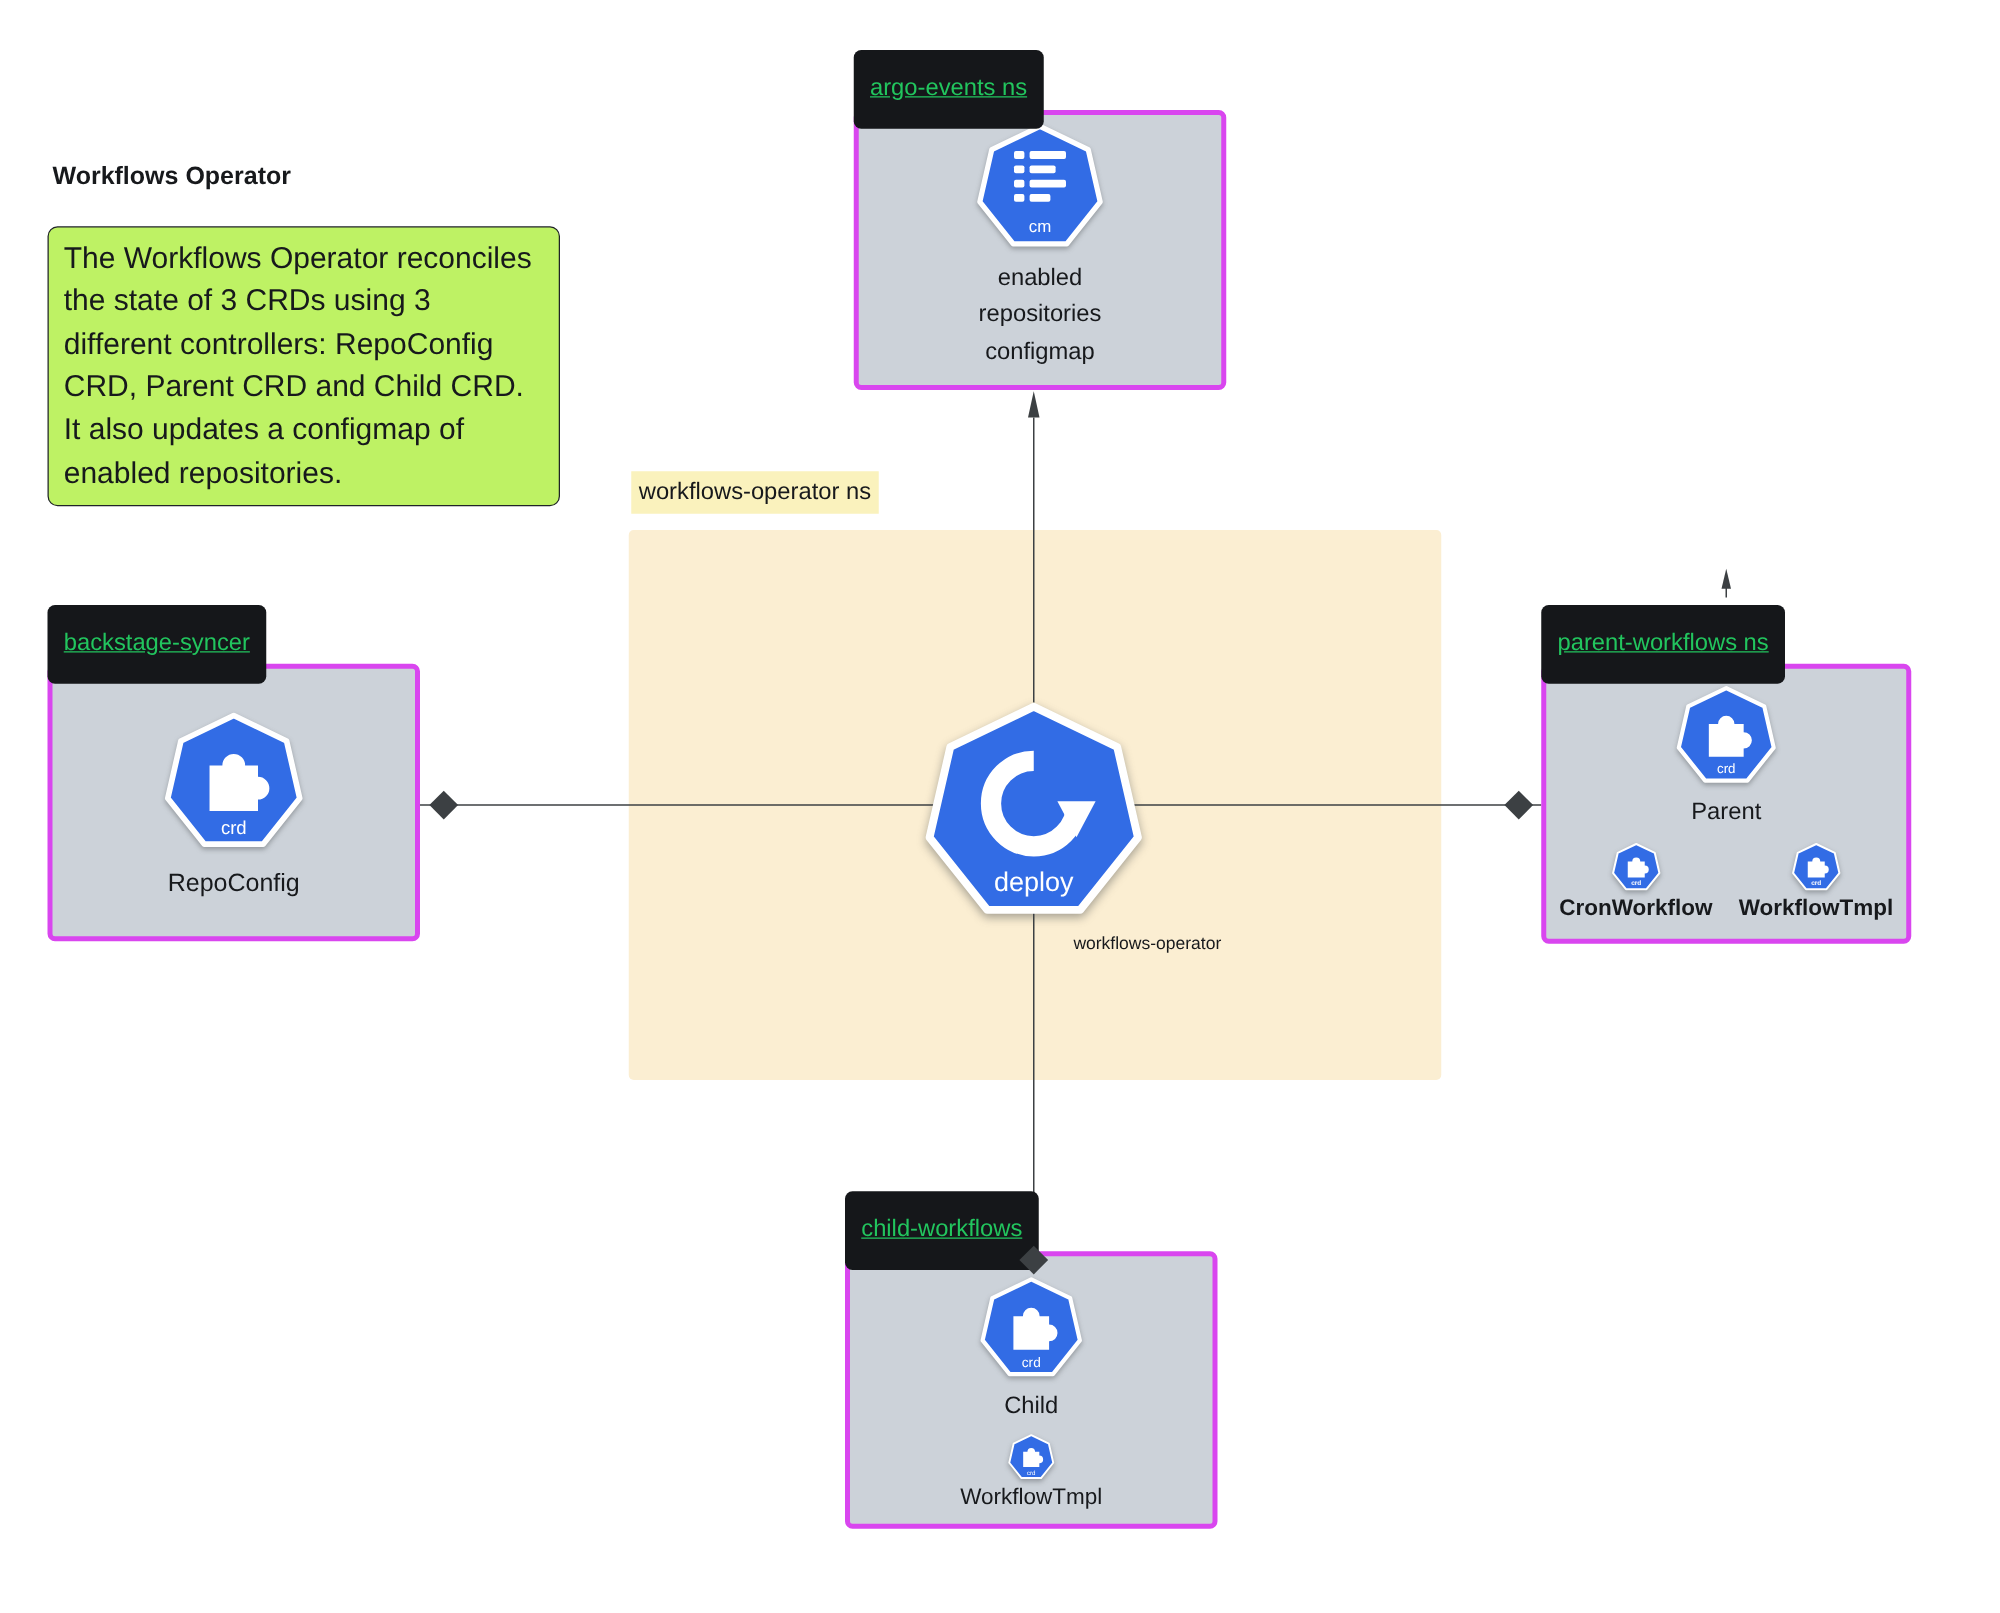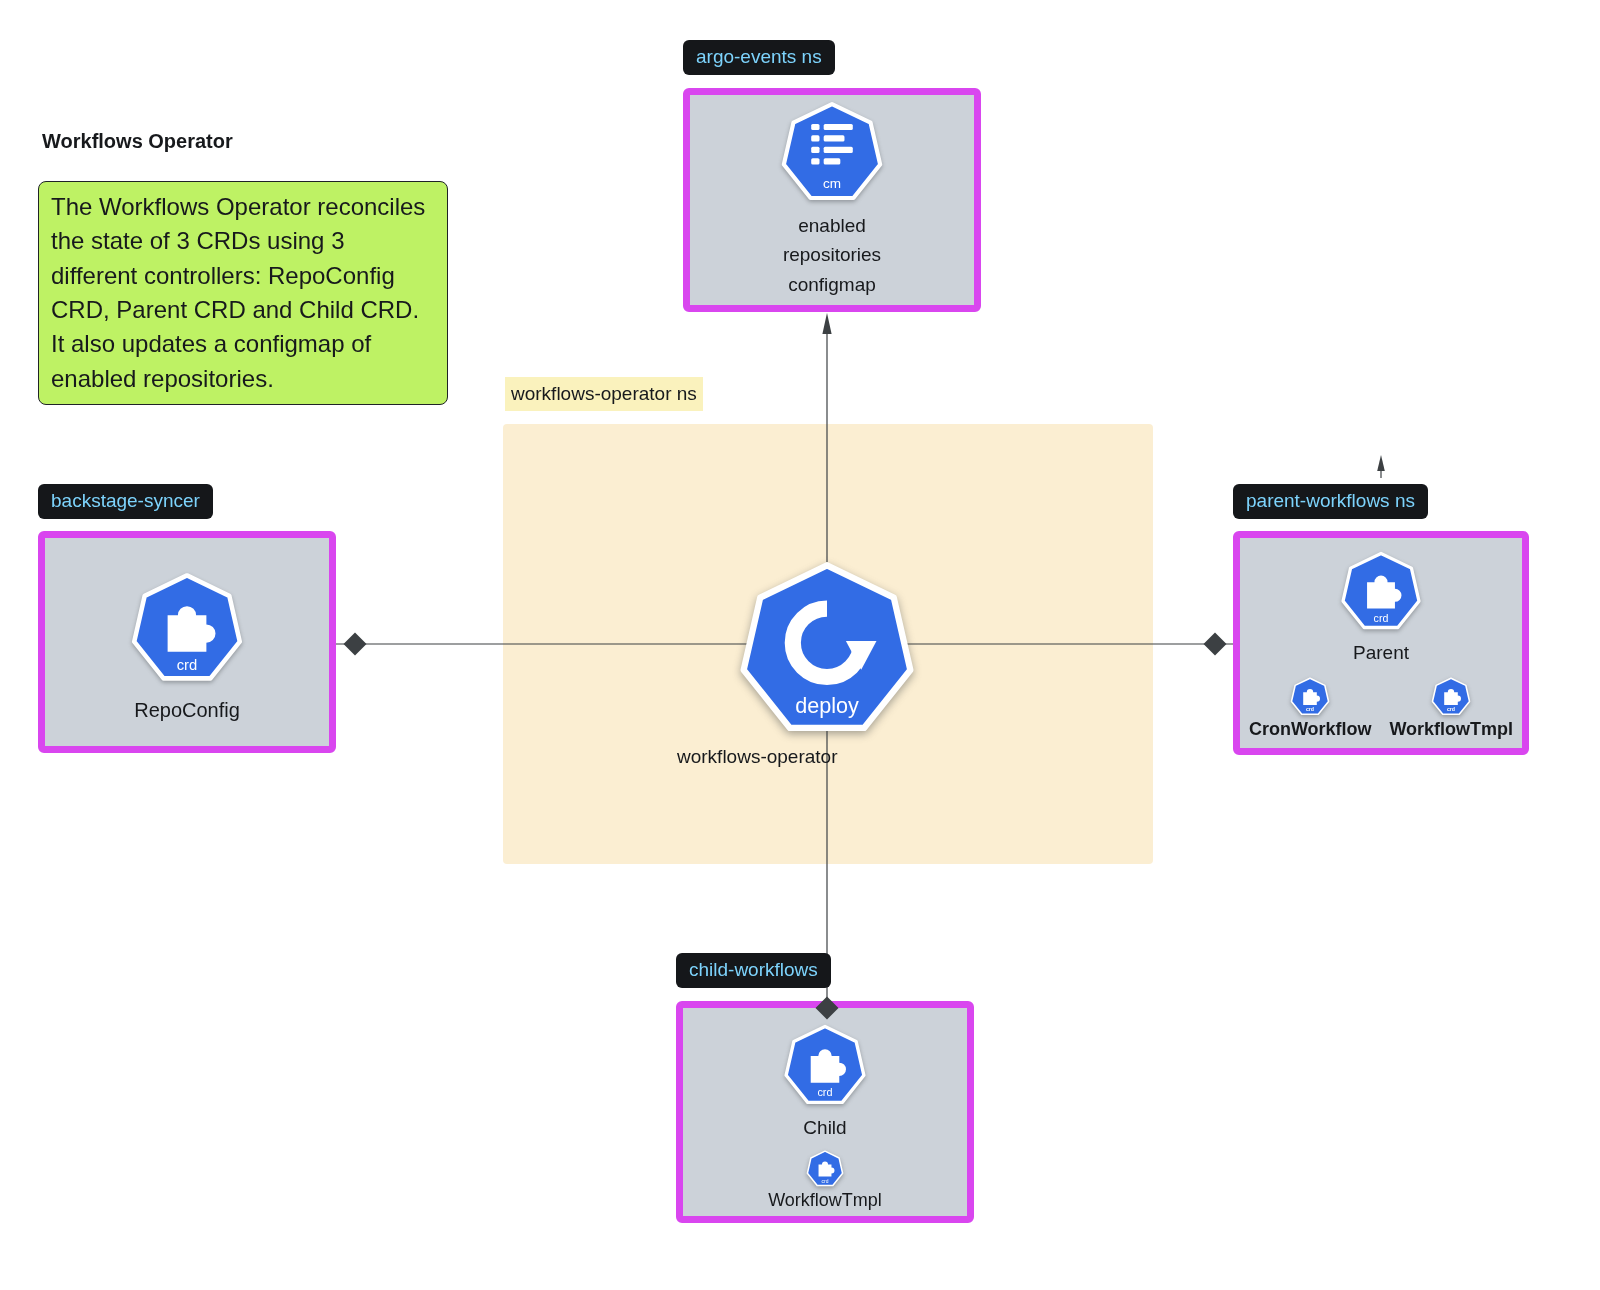--- a/index.html
+++ b/index.html
@@ -4,45 +4,45 @@
 <style>
   html,body { margin:0; padding:0; background:#ffffff; }
   body { font-family:"Liberation Sans", sans-serif; color:#17191c; }
   .canvas { position:relative; width:1600px; height:1290px; background:#fff; overflow:hidden; }
 
   .title { position:absolute; left:42px; top:130px; font-size:20px; font-weight:700; }
   .desc-box { position:absolute; left:38px; top:181px; width:384px;
               border:1.5px solid #1f2327; border-radius:8px; padding:8px 12px;
               font-size:24px; line-height:1.43; background:#bef264; }
 
-  .badge { position:absolute; background:#15171a; color:#7dd3fc; font-size:19px;
-           padding:6px 13px; border-radius:6px; line-height:1.2; z-index:4; }
+  .badge { position:absolute; background:#15171a; color:#22c55e; font-size:19px;
+           padding:20px 13px; border-radius:6px; line-height:1.2; z-index:4;text-decoration:underline; }
 
   .region { position:absolute; left:503px; top:424px; width:650px; height:440px;
             background:#fbeed2; border-radius:4px; z-index:1; }
   .region-label { position:absolute; left:505px; top:377px; background:#faf2bd;
                   font-size:19px; padding:6px 6px; z-index:4; }
 
-  .node-box { position:absolute; background:#ccd2d9; border:7px solid #d946ef;
+  .node-box { position:absolute; background:#ccd2d9; border:4px solid #d946ef;
               border-radius:6px; display:flex; flex-direction:column; align-items:center;
               z-index:3; box-sizing:border-box; }
   .node-label { font-size:19px; text-align:center; white-space:pre-line; line-height:1.55; }
   .sub-row { display:flex; width:100%; justify-content:space-around; margin-top:10px; }
   .sub-item { display:flex; flex-direction:column; align-items:center;font-weight:bold; }
   .sub-label { font-size:18px; margin-top:2px; }
 
   .k8s-icon { filter: drop-shadow(0 2px 2px rgba(60,64,67,.40)); }
   svg text { font-family:"Liberation Sans", sans-serif; }
 
   .lines-layer   { position:absolute; left:0; top:0; z-index:2; pointer-events:none; }
   .markers-layer { position:absolute; left:0; top:0; z-index:6; pointer-events:none; }
 
   .deploy-wrap { position:absolute; left:737px; top:560px; z-index:3; }
   .operator-label { position:absolute; left:677px; top:746px; width:300px;
-                    text-align:left; font-size:19px; z-index:3; }
+                    text-align:right; font-size:14px; z-index:3; }
 </style>
 </head>
 <body>
 
 <div class="canvas">
 
   <div class="title">Workflows Operator</div>
   <div class="desc-box">The Workflows Operator reconciles the state of 3 CRDs using 3 different controllers: RepoConfig CRD, Parent CRD and Child CRD. It also updates a configmap of enabled repositories.</div>
 
   <div class="region"></div>

